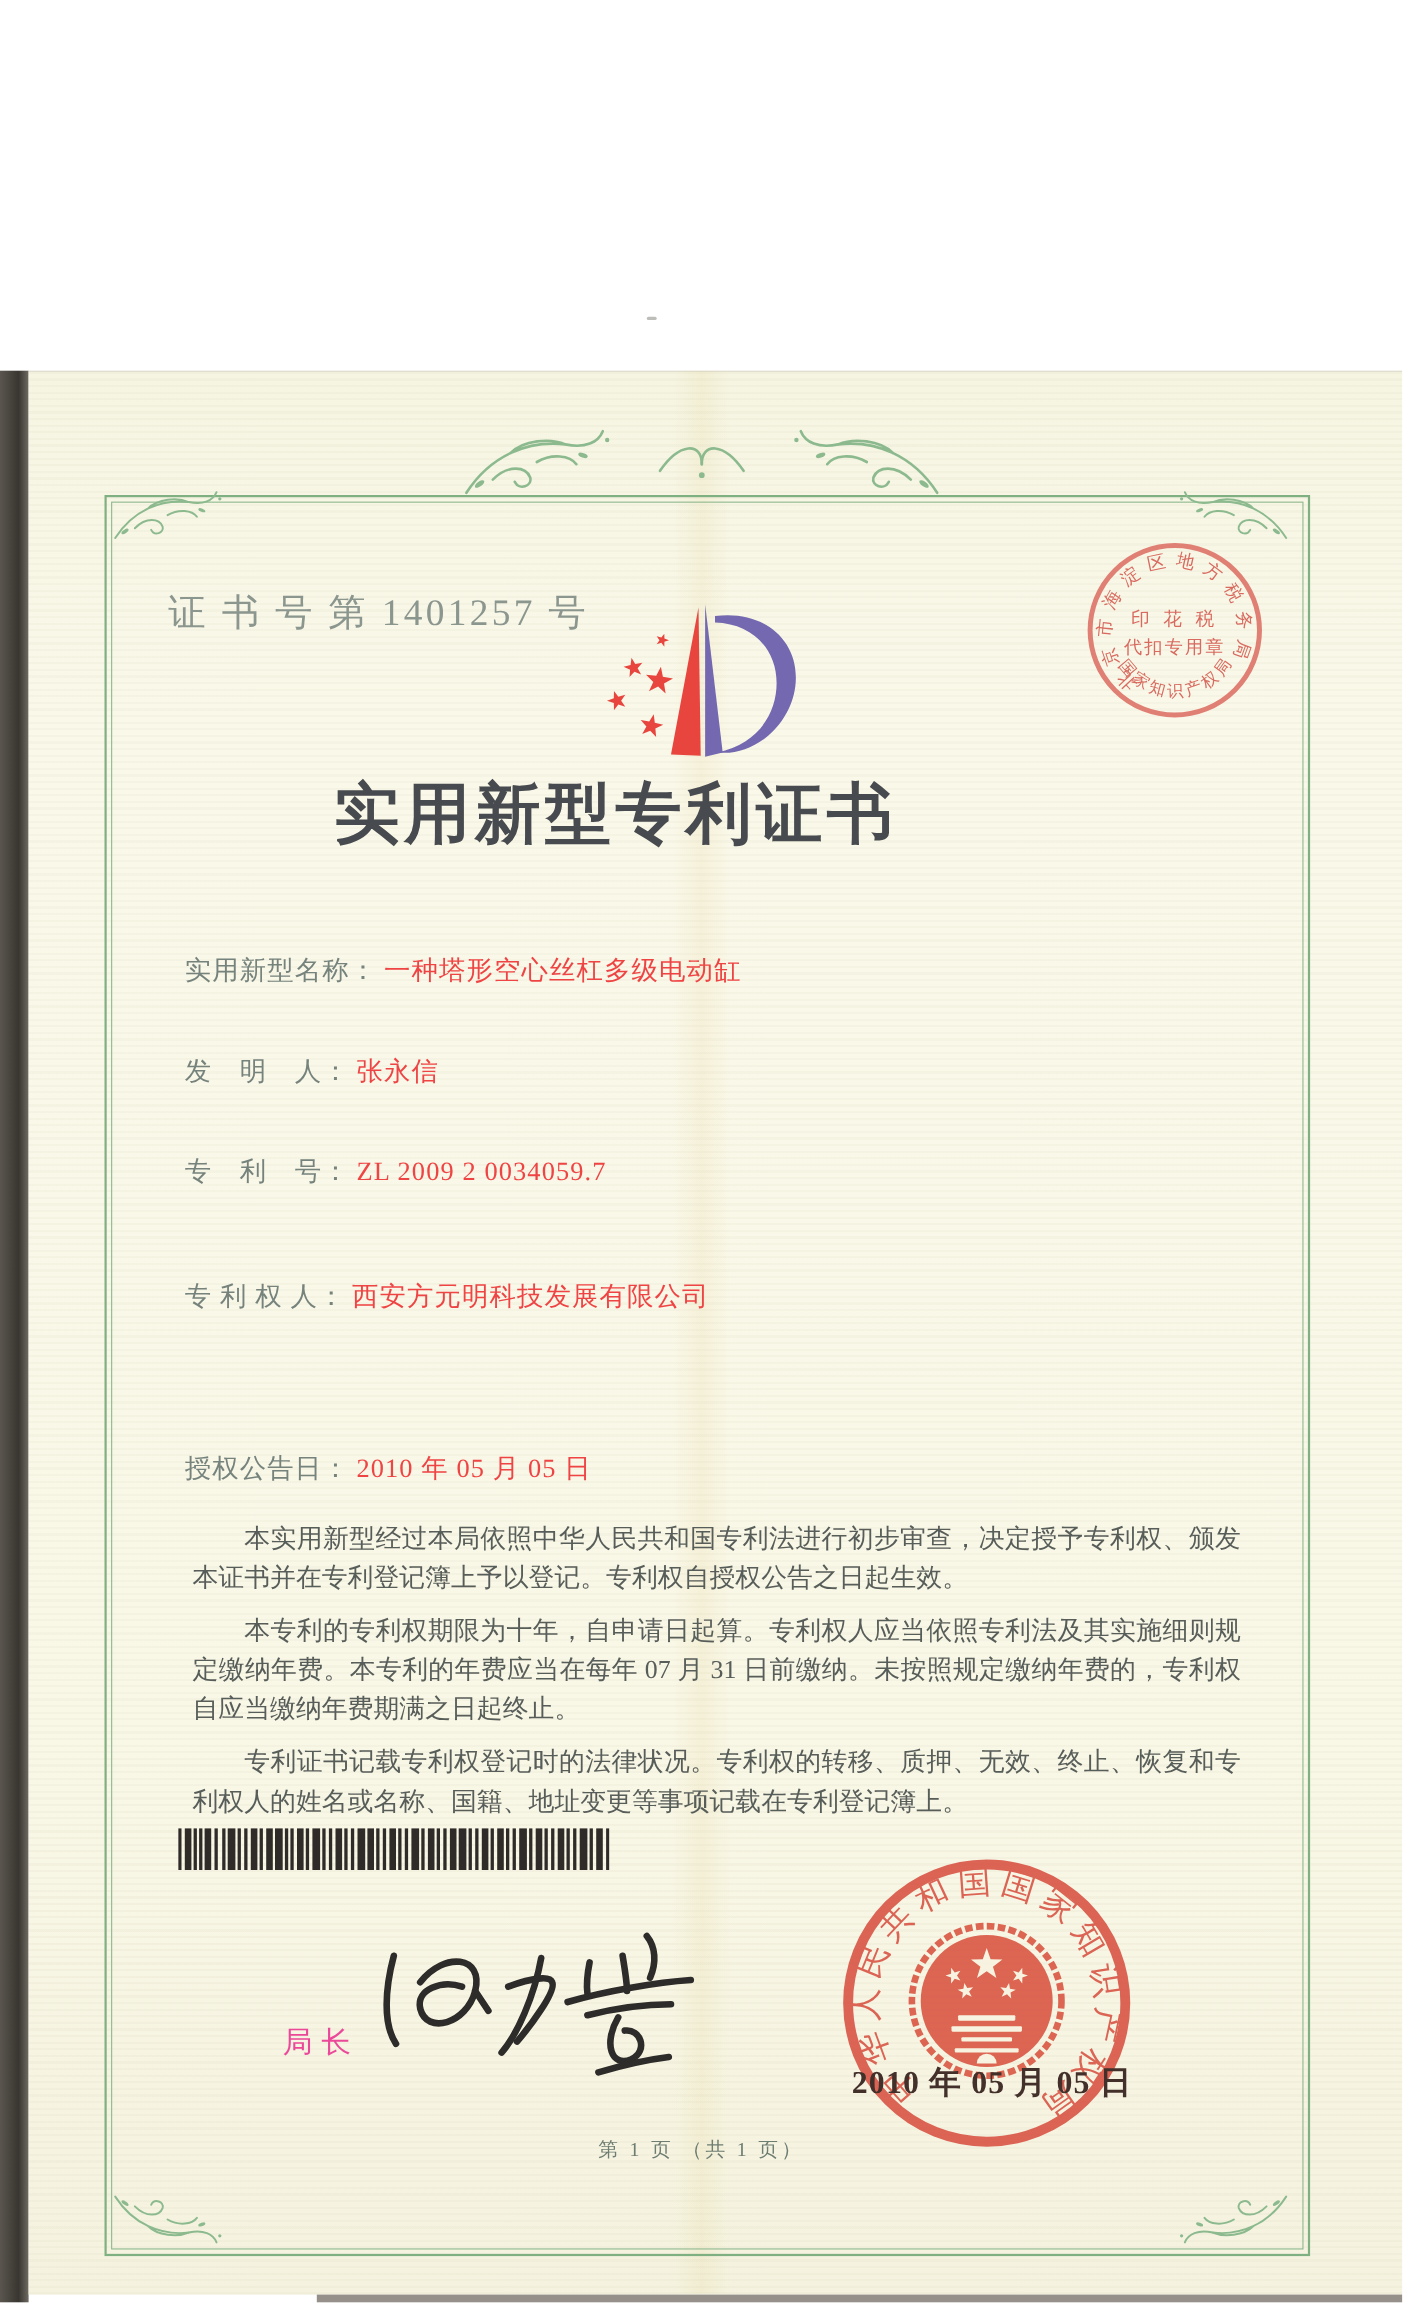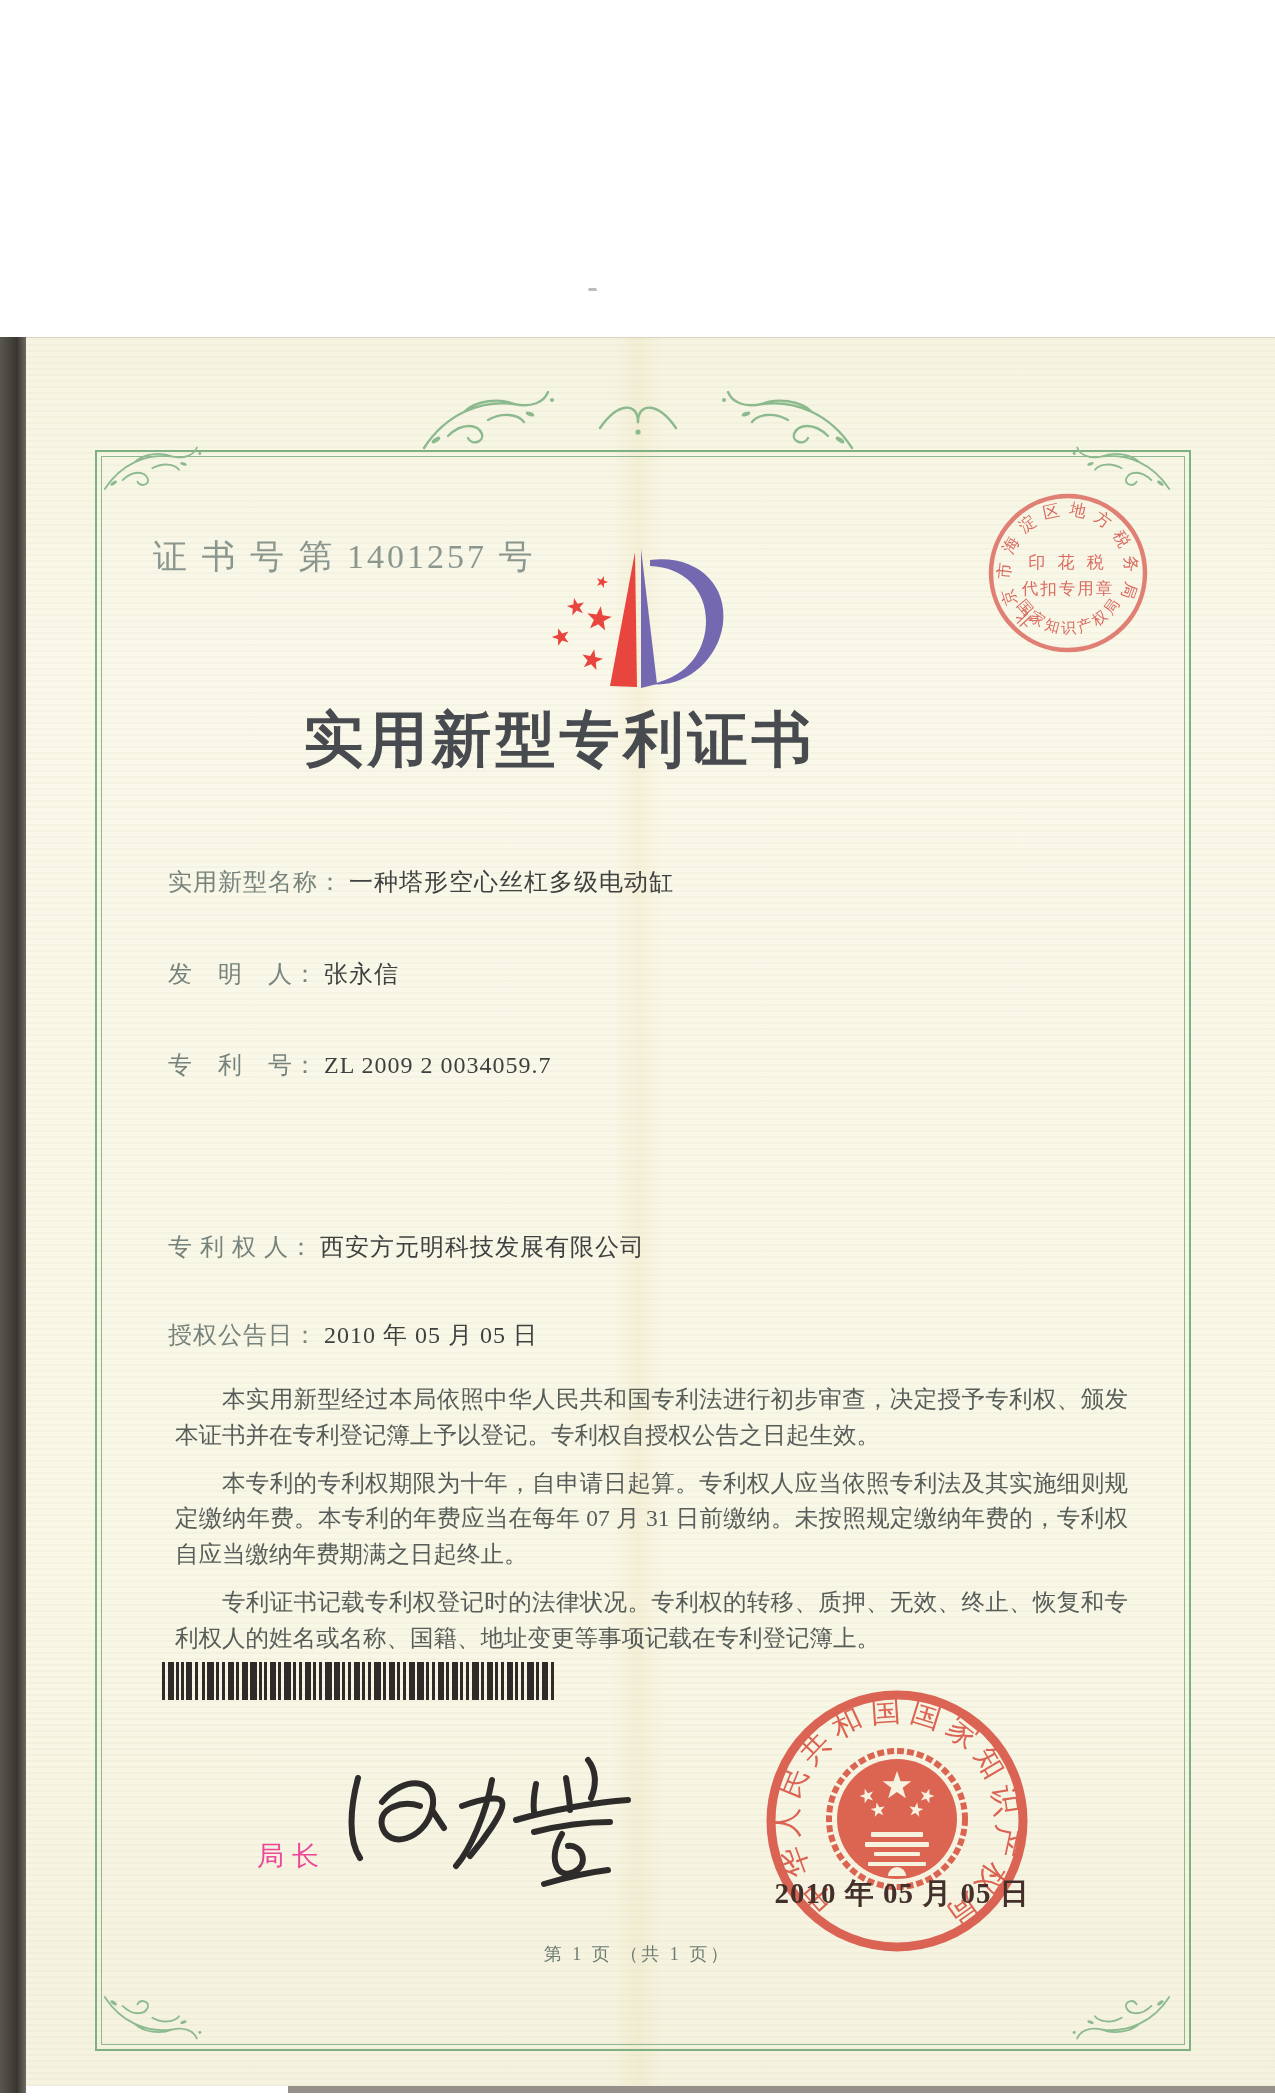--- a/index.html
+++ b/index.html
@@ -23,21 +23,21 @@
   
   .frame-outer{left:95px;top:450px;width:1092px;height:1597px;border:2px solid #7fb081;}
   .frame-inner{position:absolute;left:4px;top:4px;right:4px;bottom:4px;border:1px solid #8db88e;}
 
   .cert-no{left:153px;top:534px;font-size:34px;letter-spacing:3px;color:#8b968f;}
 
   .title{left:0;top:700px;width:1119px;text-align:center;font-size:60px;letter-spacing:4px;
          color:#474a4e;font-weight:600;}
 
   .field{left:168px;font-size:24px;color:#76837d;letter-spacing:1px;white-space:nowrap;}
-  .fvalue{padding-left:6px;color:#404040;}
+  .fvalue{padding-left:6px;color:#ef4444;}
 
   .body-text{left:163px;top:1370px;width:977px;font-size:23.5px;line-height:35.8px;
              color:#575d59;text-align:justify;}
   .body-text p{margin:12px;text-indent:2em;}
 
   .barcode{left:162px;top:1662px;}
 
   .director-label{left:257px;top:1838px;font-size:27px;color:#ec4899;letter-spacing:8px;}
   .signature{left:330px;top:1748px;}
   .signature-alt{left:340px;top:1790px;width:280px;font-size:56px;color:#2e2c2a;opacity:0;}
@@ -136,21 +136,21 @@
 
   <div class="abs field" style="top:866px">
     <span>实用新型名称：</span><span class="fvalue">一种塔形空心丝杠多级电动缸</span>
   </div>
   <div class="abs field" style="top:958px">
     <span>发　明　人：</span><span class="fvalue">张永信</span>
   </div>
   <div class="abs field" style="top:1049px">
     <span>专　利　号：</span><span class="fvalue">ZL 2009 2 0034059.7</span>
   </div>
-  <div class="abs field" style="top:1231px">
+  <div class="abs field" style="top:1162px">
     <span>专 利 权 人：</span><span class="fvalue">西安方元明科技发展有限公司</span>
   </div>
   <div class="abs field" style="top:1319px">
     <span>授权公告日：</span><span class="fvalue">2010 年 05 月 05 日</span>
   </div>
 
   <div class="abs body-text">
     <p>本实用新型经过本局依照中华人民共和国专利法进行初步审查，决定授予专利权、颁发本证书并在专利登记簿上予以登记。专利权自授权公告之日起生效。</p>
     <p>本专利的专利权期限为十年，自申请日起算。专利权人应当依照专利法及其实施细则规定缴纳年费。本专利的年费应当在每年 07 月 31 日前缴纳。未按照规定缴纳年费的，专利权自应当缴纳年费期满之日起终止。</p>
     <p>专利证书记载专利权登记时的法律状况。专利权的转移、质押、无效、终止、恢复和专利权人的姓名或名称、国籍、地址变更等事项记载在专利登记簿上。</p>

